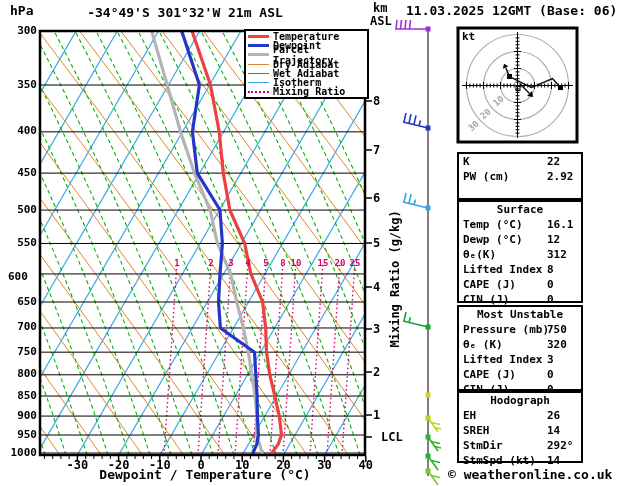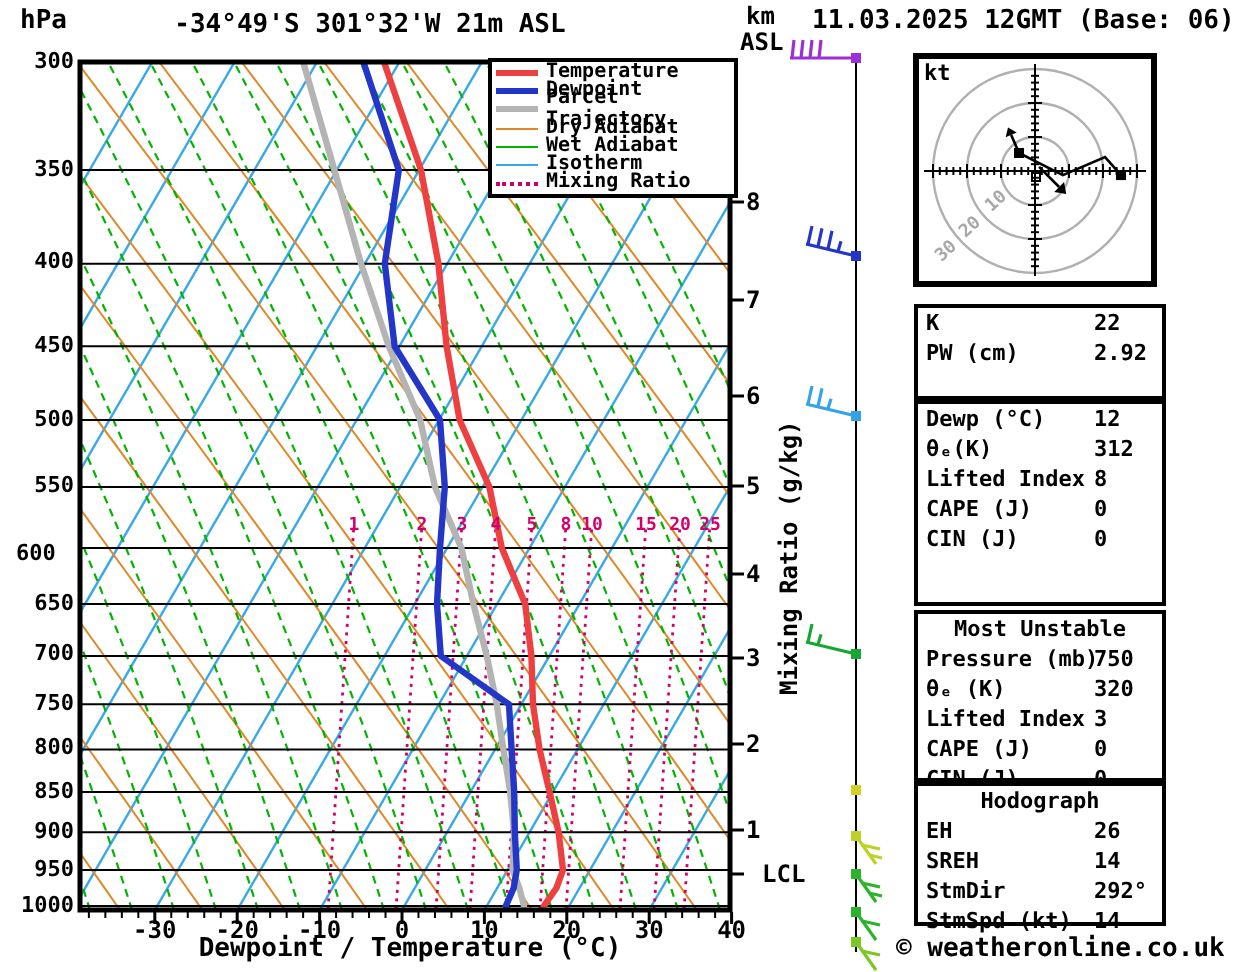--- a/index.html
+++ b/index.html
@@ -344,20 +344,22 @@
         <div class="leg-swatch" style="border-top: 2px dotted rgb(212, 0, 106);"></div>
         <span class="leg-label">Mixing Ratio</span>
       </div>
     </div>
 
 <div class="statbox" style="top:152px;height:48px;" id="box-indices">
       <div class="stat-row"><span>K</span><span class="stat-val">22</span></div>
       <div class="stat-row"><span>PW (cm)</span><span class="stat-val">2.92</span></div>
     </div>
 <div class="statbox" style="top:200px;height:103px;" id="box-surface">
+      <div class="stat-title">Surface</div>
+      <div class="stat-row"><span>Temp (°C)</span><span class="stat-val">16.1</span></div>
       <div class="stat-row"><span>Dewp (°C)</span><span class="stat-val">12</span></div>
       <div class="stat-row"><span>θₑ(K)</span><span class="stat-val">312</span></div>
       <div class="stat-row"><span>Lifted Index</span><span class="stat-val">8</span></div>
       <div class="stat-row"><span>CAPE (J)</span><span class="stat-val">0</span></div>
       <div class="stat-row"><span>CIN (J)</span><span class="stat-val">0</span></div>
     </div>
 <div class="statbox" style="top:305px;height:86px;" id="box-mu">
       <div class="stat-title">Most Unstable</div>
       <div class="stat-row"><span>Pressure (mb)</span><span class="stat-val">750</span></div>
       <div class="stat-row"><span>θₑ (K)</span><span class="stat-val">320</span></div>

